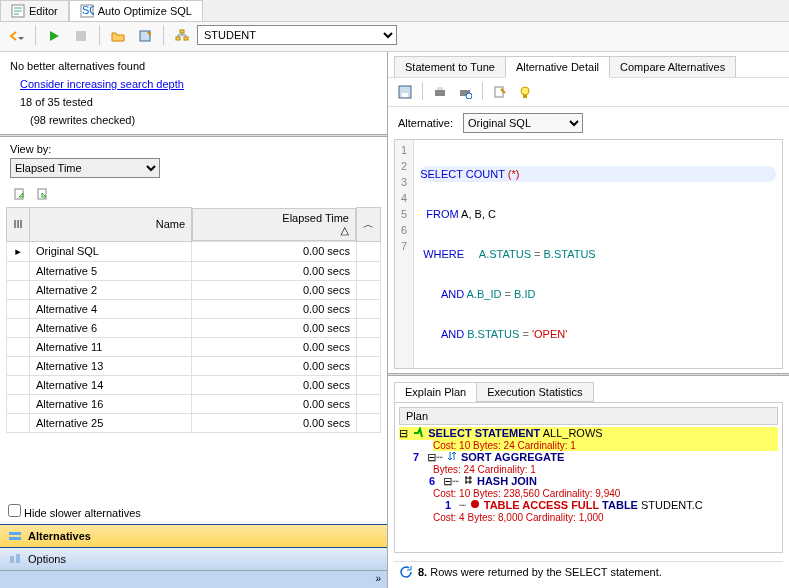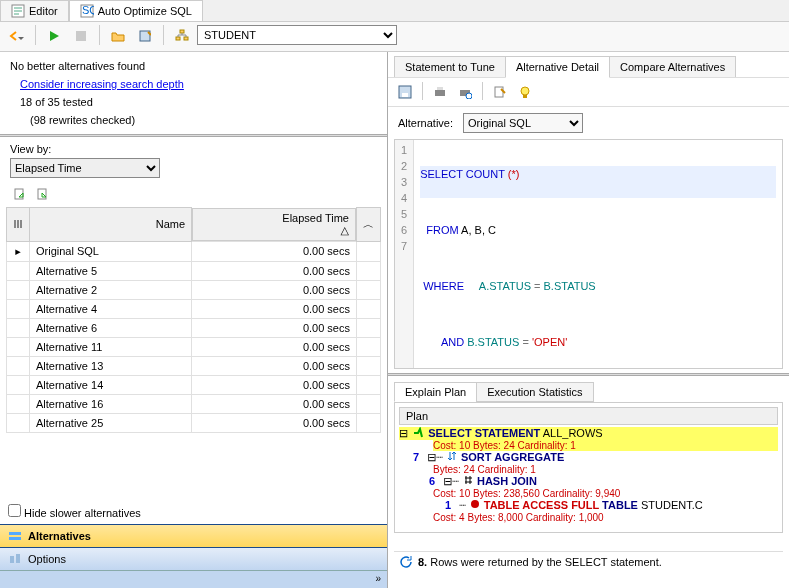--- a/index.html
+++ b/index.html
@@ -41,21 +41,21 @@
   .righttabs .rt.inactive { background: #f4f4f4; }
   .rtoolbar { display: flex; gap: 3px; padding: 4px 6px; border-bottom: 1px solid #ddd; border-top: 1px solid #ddd; margin-top: -1px; }
   .rtoolbar .icobtn { width: 22px; height: 20px; display: flex; align-items: center; justify-content: center; cursor: pointer; }
   .rtoolbar .sep { width: 1px; height: 18px; background: #ccc; margin: 0 3px; }
   .altselect { display: flex; align-items: center; gap: 10px; padding: 6px 10px; }
   .altselect select { width: 120px; height: 20px; border: 1px solid #888; background: #f8f8f8; }
   .code { flex: 0 0 230px; border: 1px solid #ccc; margin: 0 6px; display: flex; font-family: 'Courier New', monospace; font-size: 12px; overflow: hidden; }
   .gutter { background: #f5f5f5; color: #888; text-align: right; padding: 2px 6px; border-right: 1px solid #ddd; user-select: none; }
   .gutter div { height: 16px; line-height: 16px; }
   .codetext { background: #fff; padding: 2px 6px; flex: 1; white-space: pre; }
-  .codetext div { height: 32px; line-height: 16px; }
+  .codetext div { height: 16px; line-height: 16px; border-radius: 8px; }
   .codetext .line1 { background: #e8f0ff; }
   .kw { color: #0000cc; }
   .str { color: #cc0000; }
   .id { color: #008080; }
   .op { color: #777; }
   .star { color: #cc0000; }
   .vdivider { height: 3px; background: #ddd; border-top: 1px solid #aaa; border-bottom: 1px solid #aaa; cursor: row-resize; margin: 4px 0; }
   .bottomtabs { display: flex; padding: 2px 6px 0 6px; }
   .bottomtabs .bt { padding: 3px 10px; border: 1px solid #ccc; cursor: pointer; margin-right: -1px; font-size: 11px; }
   .bottomtabs .bt.active { background: #fff; border-bottom: 1px solid #fff; }
@@ -64,21 +64,21 @@
   .plan .hdr { background: #f0f0f0; border: 1px solid #ccc; padding: 2px 6px; margin-bottom: 2px; font-size: 11px; }
   .plan .row { display: flex; align-items: flex-start; gap: 4px; }
   .plan .indent1 { margin-left: 14px; }
   .plan .indent2 { margin-left: 30px; }
   .plan .indent3 { margin-left: 46px; }
   .plan .sel { background: #ffff66; }
   .plan .mainop { color: #000080; font-weight: bold; }
   .plan .cost { color: #cc0000; margin-left: 34px; font-size: 10px; }
   .plan .num { color: #0000cc; font-weight: bold; margin-right: 4px; }
   .plan .tbl { color: #cc0000; }
-  .statusft { margin: 16px 6px; padding: 3px 4px; display: flex; align-items: center; gap: 6px; border-top: 1px solid #ddd; font-size: 11px; }
+  .statusft { margin: 6px 6px; padding: 3px 4px; display: flex; align-items: center; gap: 6px; border-top: 1px solid #ddd; font-size: 11px; }
   svg { display: block; }
 </style>
 </head>
 <body>
 
 <div class="tabbar">
   <div class="tab inactive">
     <svg width="14" height="14">
         <rect x="1" y="1" width="12" height="12" fill="#fff" stroke="#888"></rect>
         <path d="M3 4h8M3 7h8M3 10h5" stroke="#5a8"></path>
@@ -322,22 +322,22 @@
           <div>3</div>
           <div>4</div>
           <div>5</div>
           <div>6</div>
           <div>7</div>
       </div>
       <div class="codetext">
         <div class="line1"><span class="kw">SELECT</span> <span class="kw">COUNT</span> <span class="star">(*)</span></div>
         <div>  <span class="kw">FROM</span><span> A, B, C</span></div>
         <div> <span class="kw">WHERE</span>     <span class="id">A.STATUS</span><span class="op"> = </span><span class="id">B.STATUS</span></div>
+        <div>       <span class="kw">AND</span> <span class="id">A.B_ID</span><span class="op"> = </span><span class="id">B.ID</span></div>
         <div>       <span class="kw">AND</span> <span class="id">B.STATUS</span><span class="op"> = </span><span class="str">'OPEN'</span></div>
-        <div>       <span class="kw">AND</span> <span class="id">A.B_ID</span><span class="op"> = </span><span class="id">B.ID</span></div>
         <div>       <span class="kw">AND</span> <span class="id">B.ID</span><span class="op"> = </span><span class="id">C.B_ID</span></div>
         
       </div>
     </div>
     <div class="vdivider"></div>
     <div class="bottomtabs">
       <div class="bt active">Explain Plan</div>
       <div class="bt inactive">Execution Statistics</div>
     </div>
     <div class="plan">

